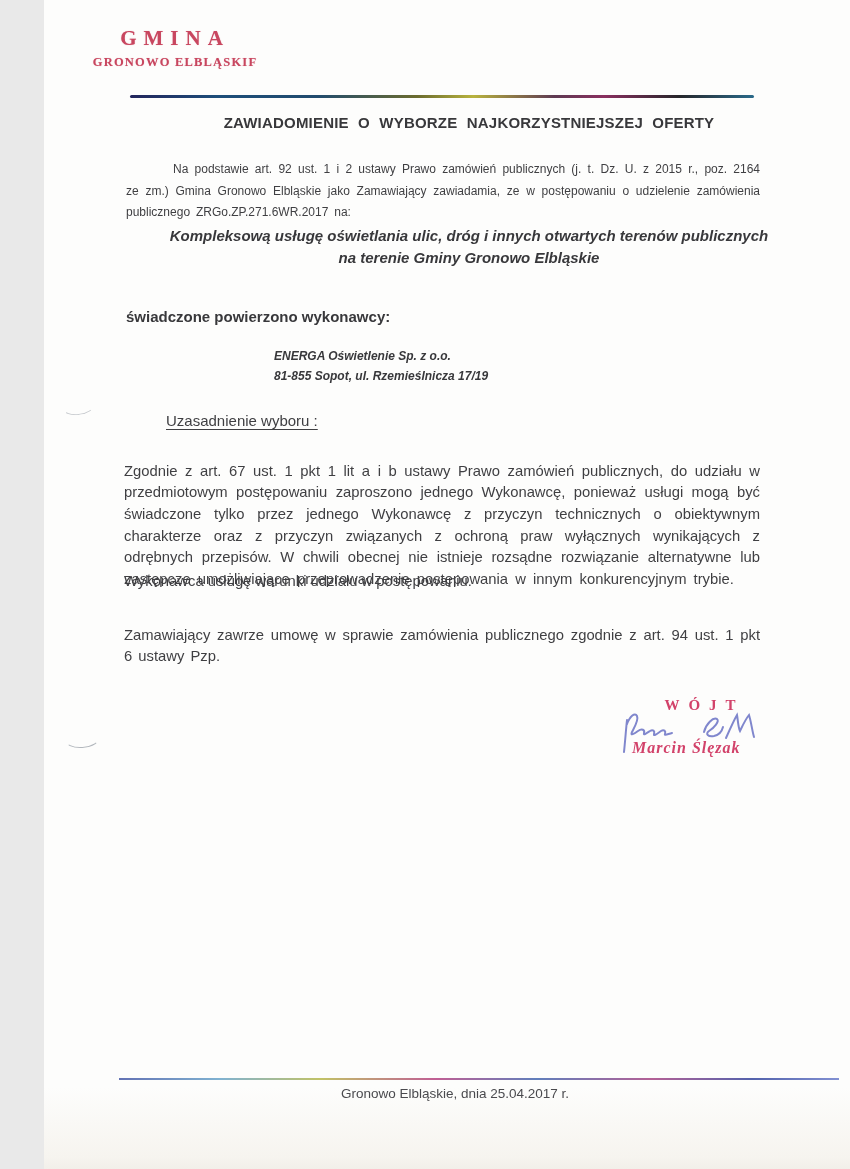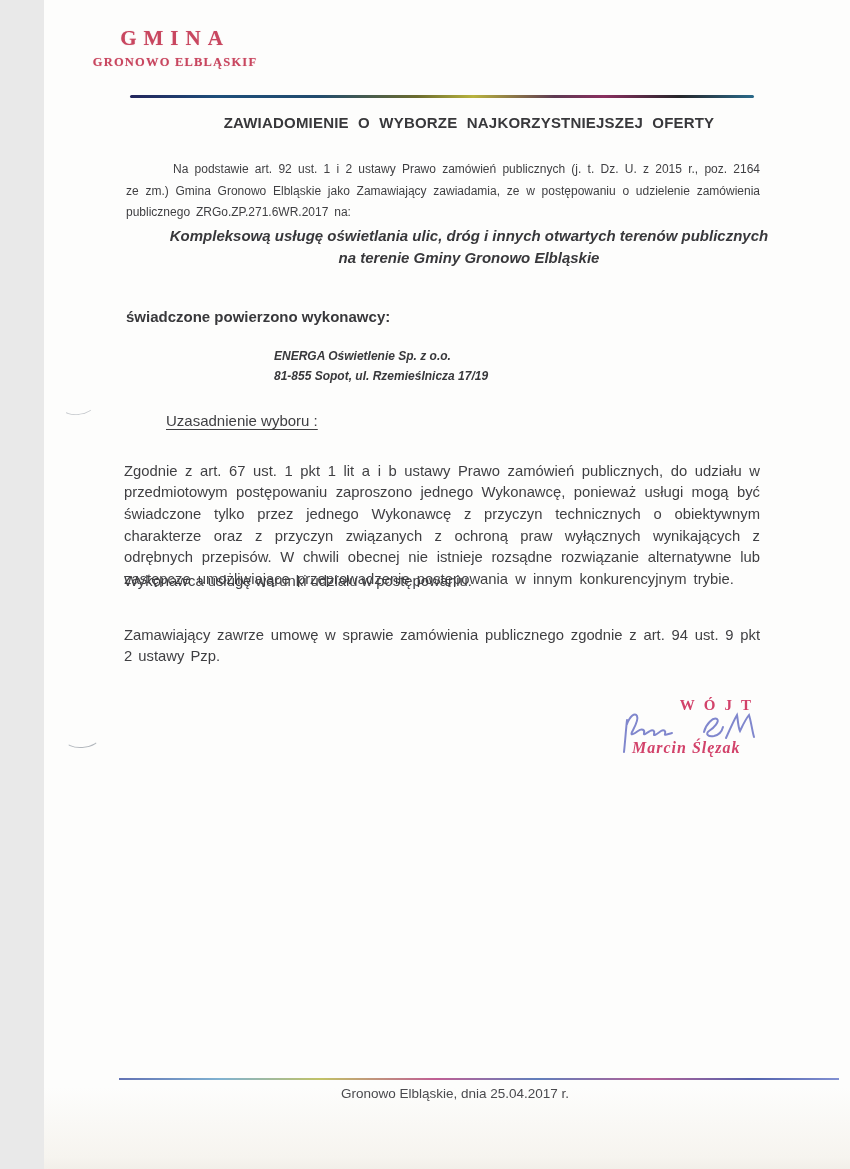--- a/index.html
+++ b/index.html
@@ -80,21 +80,21 @@
     position:absolute;left:80px;top:573px;width:636px;
     font-size:14.8px;
   }
   .contract-note{
     position:absolute;left:80px;top:610px;width:636px;
     font-size:14.8px;line-height:21.6px;text-align:justify;word-spacing:2px;
   }
   
   .sig-title{
     position:absolute;left:596px;top:697px;width:120px;
-    text-align:right;color:#d2426a;font-family:"Liberation Serif", serif;
+    text-align:center;color:#d2426a;font-family:"Liberation Serif", serif;
     font-size:15px;font-weight:bold;letter-spacing:9px;text-indent:9px;
   }
   .sig-scribble{
     position:absolute;left:576px;top:702px;width:150px;height:52px;
   }
   .sig-name{
     position:absolute;left:588px;top:739px;
     color:#d2426a;font-family:"Liberation Serif", serif;
     font-size:16px;font-weight:bold;font-style:italic;letter-spacing:1px;
   }
@@ -140,21 +140,21 @@
     <div>ENERGA Oświetlenie Sp. z o.o.</div>
     <div>81-855 Sopot, ul. Rzemieślnicza 17/19</div>
   </div>
 
   <div class="just-heading">Uzasadnienie wyboru :</div>
 
   <p class="just-body">Zgodnie z art. 67 ust. 1 pkt 1 lit a i b ustawy Prawo zamówień publicznych, do udziału w przedmiotowym postępowaniu zaproszono jednego Wykonawcę, ponieważ usługi mogą być świadczone tylko przez jednego Wykonawcę z przyczyn technicznych o obiektywnym charakterze oraz z przyczyn związanych z ochroną praw wyłącznych wynikających z odrębnych przepisów. W chwili obecnej nie istnieje rozsądne rozwiązanie alternatywne lub zastępcze umożliwiające przeprowadzenie postępowania w innym konkurencyjnym trybie.</p>
 
   <div class="compliance">Wykonawca usługę warunki udziału w postępowaniu.</div>
 
-  <p class="contract-note">Zamawiający zawrze umowę w sprawie zamówienia publicznego zgodnie z art. 94 ust. 9 pkt 2 ustawy Pzp.</p>
+  <p class="contract-note">Zamawiający zawrze umowę w sprawie zamówienia publicznego zgodnie z art. 94 ust. 1 pkt 6 ustawy Pzp.</p>
 
   <div class="sig-title">WÓJT</div>
 
   <svg class="sig-scribble" viewBox="0 0 150 52" fill="none" xmlns="http://www.w3.org/2000/svg">
     <g stroke="#8087cd" stroke-width="2" stroke-linecap="round" fill="none">
       <path d="M7,18 C6,27 5,41 4,50"></path>
       <path d="M7,22 C10,14 15,10 17,14 C19,18 14,26 12,30 C10,34 14,32 18,29 C22,26 25,28 24,31 C23,34 27,31 30,29 C33,27 35,29 34,32 C33,35 38,31 41,29 C44,27 46,29 45,32 C44,34 48,32 52,31"></path>
       <path d="M84,30 C86,22 93,15 97,17 C100,19 94,26 89,29 C85,32 88,35 94,34 C99,33 102,29 103,25"></path>
       <path d="M106,36 C110,27 114,18 117,13 C118,18 118,25 120,29 C122,25 125,18 129,13 C131,19 132,28 134,35"></path>
     </g>

